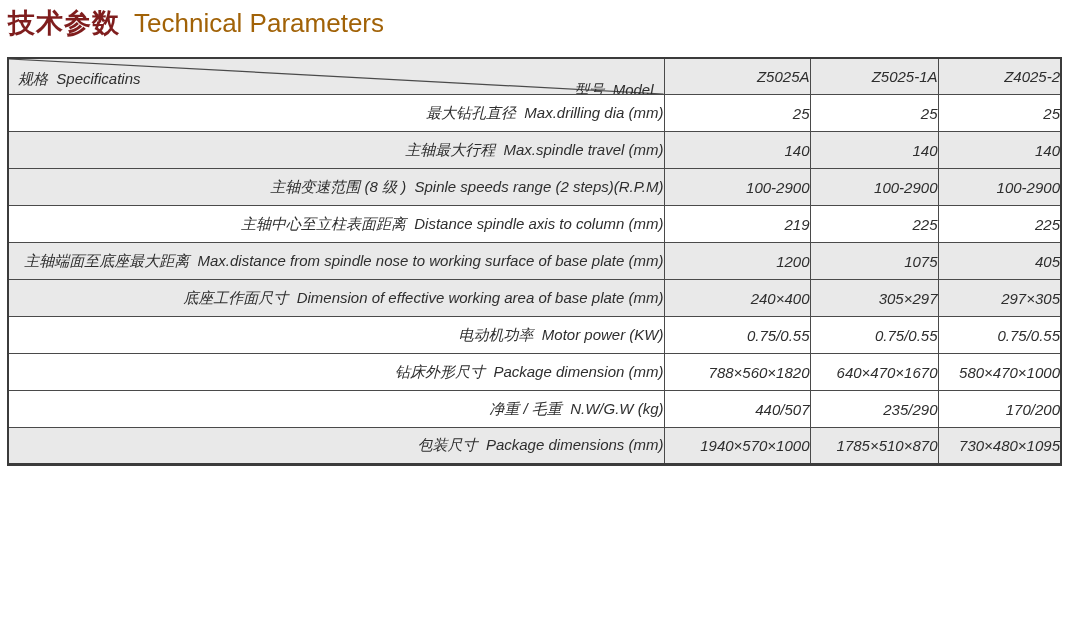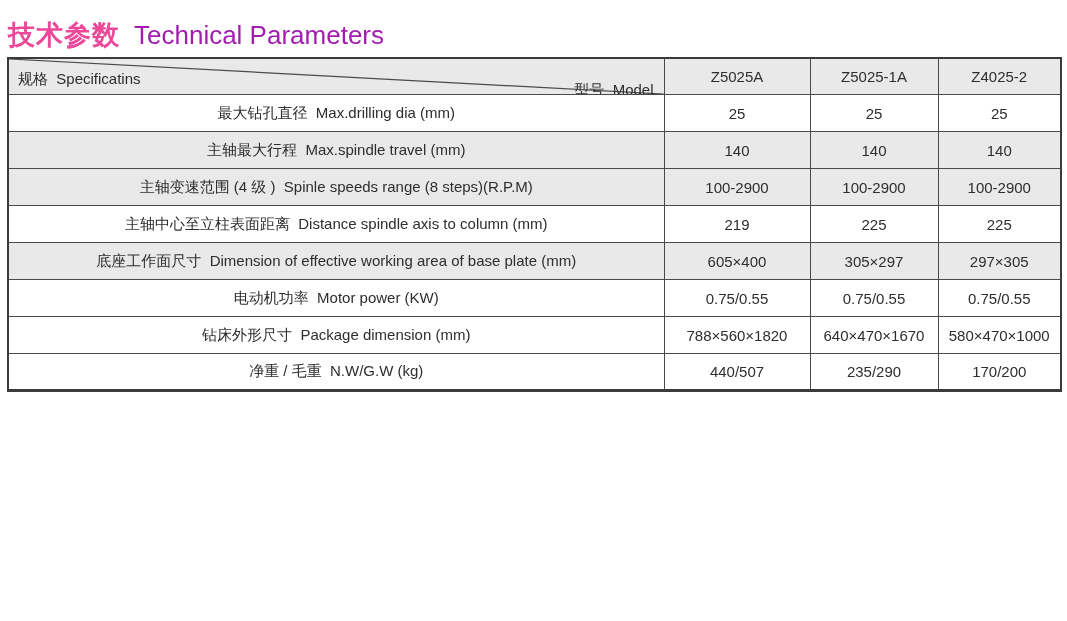--- a/index.html
+++ b/index.html
@@ -24,57 +24,57 @@
     top: 5px;
     display: flex;
     align-items: baseline;
     gap: 14px;
     white-space: nowrap;
   }
   .title-zh {
     font-size: 27px;
     font-weight: bold;
     letter-spacing: 1px;
-    color: #ec4899;
-    margin-top: 12px;
+    color: #7f1d1d;
   }
   .title-en {
     font-size: 26px;
     font-weight: normal;
-    color: #a21caf;
+    color: #a16207;
   }
   table.params {
     position: absolute;
     left: 7px;
     top: 57px;
     width: 1053px;
     border-collapse: collapse;
     table-layout: fixed;
     font-size: 15px;
     color: #2e2e2e;
   }
   table.params td, table.params th {
     border: 1px solid #4a4a4a;
     padding: 0;
     font-weight: normal;
     overflow: hidden;
   }
   table.params {
     border: 2px solid #3b3b3b;
     border-bottom-width: 3px;
+    font-style: italic;
   }
   tr.hdr { height: 35px; }
   tr.row { height: 37px; }
   td.label-cell {
     padding: 0 0 0 9px;
-    text-align: center;
+    text-align: right;
     white-space: pre-wrap;
   }
   td.value-cell, th.model-cell {
-    text-align: center;
+    text-align: right;
     vertical-align: middle;
   }
   tr.shaded td, tr.hdr th, tr.hdr td { background: #e9e9e9; }
   tr.plain td { background: #ffffff; }
   .corner-cell {
     position: relative;
     height: 35px;
   }
   .corner-cell svg.diag {
     position: absolute;
@@ -135,34 +135,40 @@
         <td class="value-cell">25</td>
         <td class="value-cell">25</td>
       </tr>
       <tr class="row shaded">
         <td class="label-cell">主轴最大行程  Max.spindle travel (mm)</td>
         <td class="value-cell">140</td>
         <td class="value-cell">140</td>
         <td class="value-cell">140</td>
       </tr>
       <tr class="row shaded">
-        <td class="label-cell">主轴变速范围 (4 级 )  Spinle speeds range (8 steps)(R.P.M)</td>
+        <td class="label-cell">主轴变速范围 (8 级 )  Spinle speeds range (2 steps)(R.P.M)</td>
         <td class="value-cell">100-2900</td>
         <td class="value-cell">100-2900</td>
         <td class="value-cell">100-2900</td>
       </tr>
       <tr class="row plain">
         <td class="label-cell">主轴中心至立柱表面距离  Distance spindle axis to column (mm)</td>
         <td class="value-cell">219</td>
         <td class="value-cell">225</td>
         <td class="value-cell">225</td>
       </tr>
       <tr class="row shaded">
+        <td class="label-cell">主轴端面至底座最大距离  Max.distance from spindle nose to working surface of base plate (mm)</td>
+        <td class="value-cell">1200</td>
+        <td class="value-cell">1075</td>
+        <td class="value-cell">405</td>
+      </tr>
+      <tr class="row shaded">
         <td class="label-cell">底座工作面尺寸  Dimension of effective working area of base plate (mm)</td>
-        <td class="value-cell">605×400</td>
+        <td class="value-cell">240×400</td>
         <td class="value-cell">305×297</td>
         <td class="value-cell">297×305</td>
       </tr>
       <tr class="row plain">
         <td class="label-cell">电动机功率  Motor power (KW)</td>
         <td class="value-cell">0.75/0.55</td>
         <td class="value-cell">0.75/0.55</td>
         <td class="value-cell">0.75/0.55</td>
       </tr>
       <tr class="row plain">
@@ -170,16 +176,22 @@
         <td class="value-cell">788×560×1820</td>
         <td class="value-cell">640×470×1670</td>
         <td class="value-cell">580×470×1000</td>
       </tr>
       <tr class="row plain">
         <td class="label-cell">净重 / 毛重  N.W/G.W (kg)</td>
         <td class="value-cell">440/507</td>
         <td class="value-cell">235/290</td>
         <td class="value-cell">170/200</td>
       </tr>
+      <tr class="row shaded">
+        <td class="label-cell">包装尺寸  Package dimensions (mm)</td>
+        <td class="value-cell">1940×570×1000</td>
+        <td class="value-cell">1785×510×870</td>
+        <td class="value-cell">730×480×1095</td>
+      </tr>
     </tbody>
   </table>
 
 </div>
 
 </body></html>

